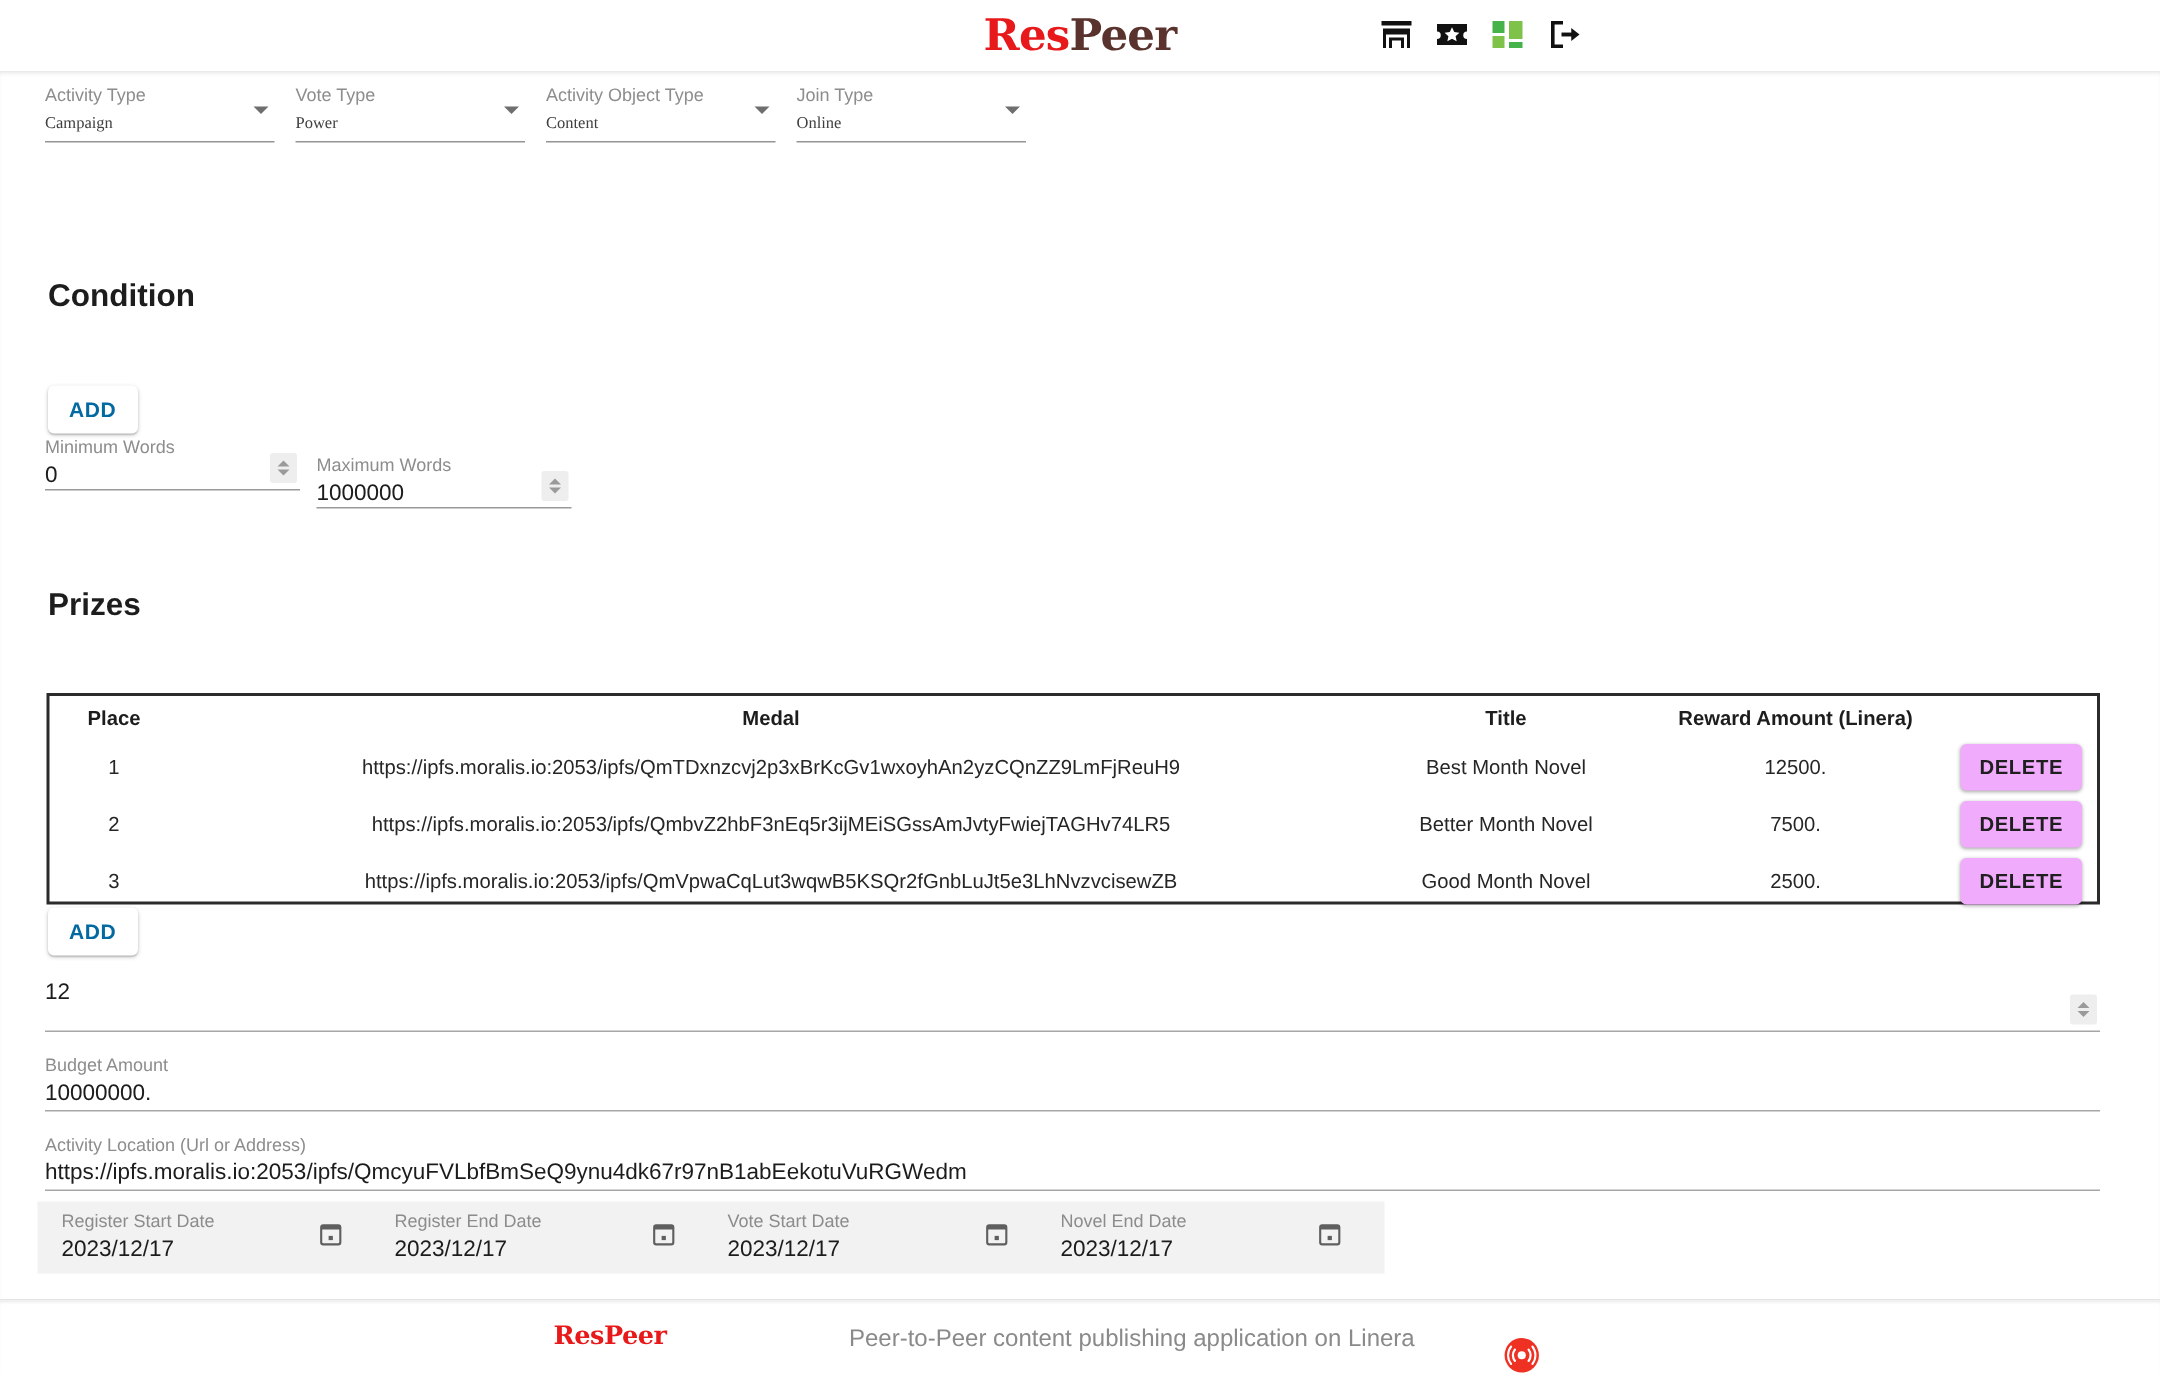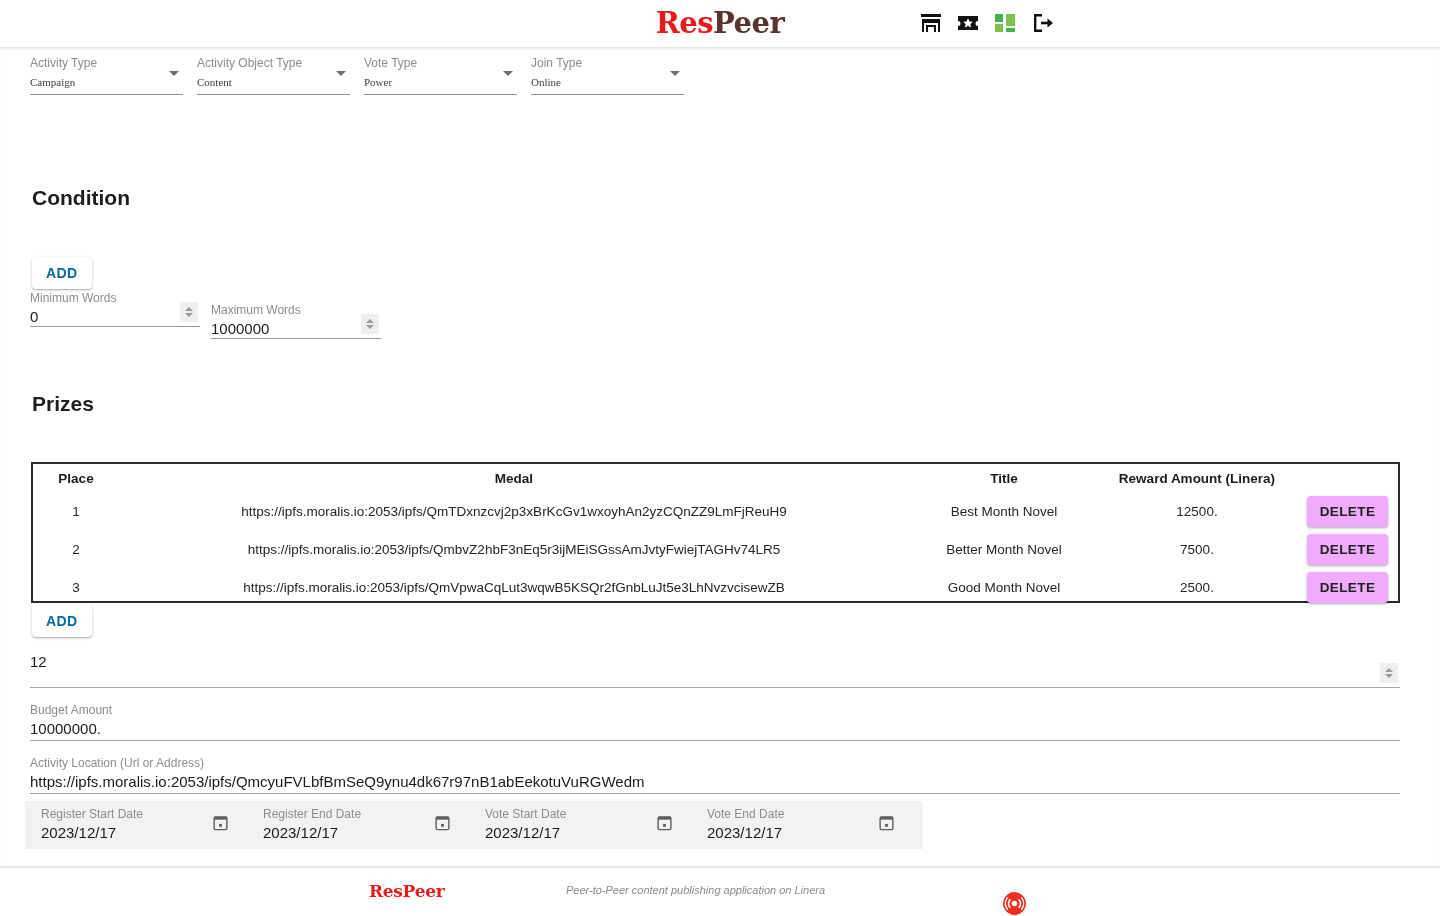--- a/index.html
+++ b/index.html
@@ -245,23 +245,22 @@
     left: 369px; top: 14px;
     font-family: "DejaVu Serif", serif;
     font-weight: bold;
     font-size: 17px;
     color: #e8191b;
     letter-spacing: -0.3px;
   }
   .footer-tag {
     position: absolute;
     left: 566px; top: 17px;
-    font-size: 11px;
+    font-size: 16px;
     color: #8a8a8a;
-    font-style: italic;
   }
   .footer-logo {
     position: absolute;
     left: 1002px; top: 891px;
     width: 25px; height: 25px;
   }
 </style>
 </head>
 <body>
 
@@ -300,27 +299,27 @@
 
 <div class="content">
 
   <div class="select-row">
     <div class="sel-field">
       <div class="sel-label">Activity Type</div>
       <div class="sel-value">Campaign</div>
       <span class="sel-arrow"></span>
     </div>
     <div class="sel-field">
+      <div class="sel-label">Vote Type</div>
+      <div class="sel-value">Power</div>
+      <span class="sel-arrow"></span>
+    </div>
+    <div class="sel-field">
       <div class="sel-label">Activity Object Type</div>
       <div class="sel-value">Content</div>
-      <span class="sel-arrow"></span>
-    </div>
-    <div class="sel-field">
-      <div class="sel-label">Vote Type</div>
-      <div class="sel-value">Power</div>
       <span class="sel-arrow"></span>
     </div>
     <div class="sel-field">
       <div class="sel-label">Join Type</div>
       <div class="sel-value">Online</div>
       <span class="sel-arrow"></span>
     </div>
   </div>
 
   <div class="section-title" id="cond-title">Condition</div>
@@ -431,21 +430,21 @@
     <div class="date-field">
       <div class="fl-label">Vote Start Date</div>
       <div class="fl-value">2023/12/17</div>
       <svg class="cal-icon" viewBox="0 0 24 24">
         <rect x="3" y="4" width="18" height="18" rx="2" fill="none" stroke="#5f5f5f" stroke-width="2"></rect>
         <rect x="3" y="4" width="18" height="4" fill="#5f5f5f"></rect>
         <rect x="10" y="14" width="4" height="4" fill="#5f5f5f"></rect>
       </svg>
     </div>
     <div class="date-field">
-      <div class="fl-label">Vote End Date</div>
+      <div class="fl-label">Novel End Date</div>
       <div class="fl-value">2023/12/17</div>
       <svg class="cal-icon" viewBox="0 0 24 24">
         <rect x="3" y="4" width="18" height="18" rx="2" fill="none" stroke="#5f5f5f" stroke-width="2"></rect>
         <rect x="3" y="4" width="18" height="4" fill="#5f5f5f"></rect>
         <rect x="10" y="14" width="4" height="4" fill="#5f5f5f"></rect>
       </svg>
     </div>
   </div>
 
 </div>

